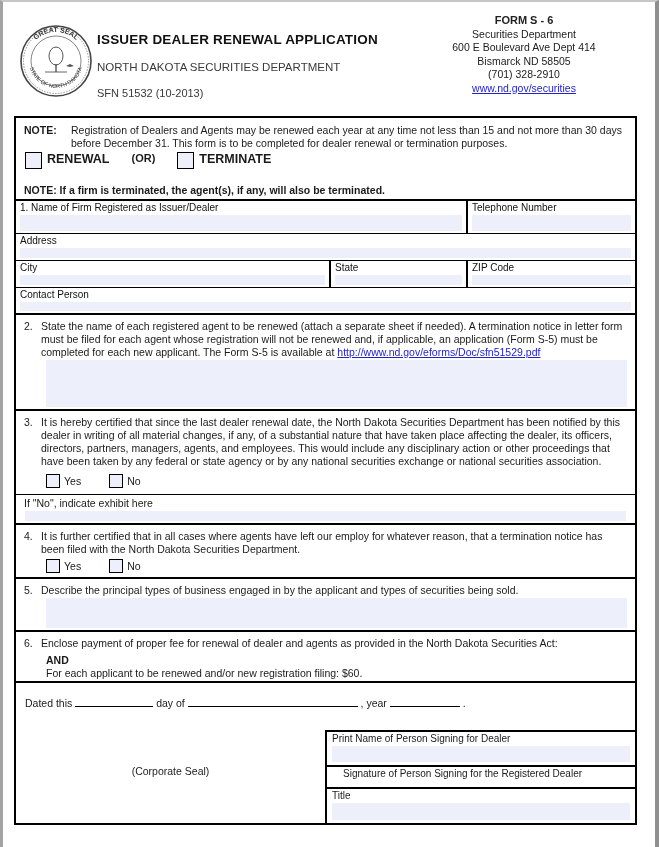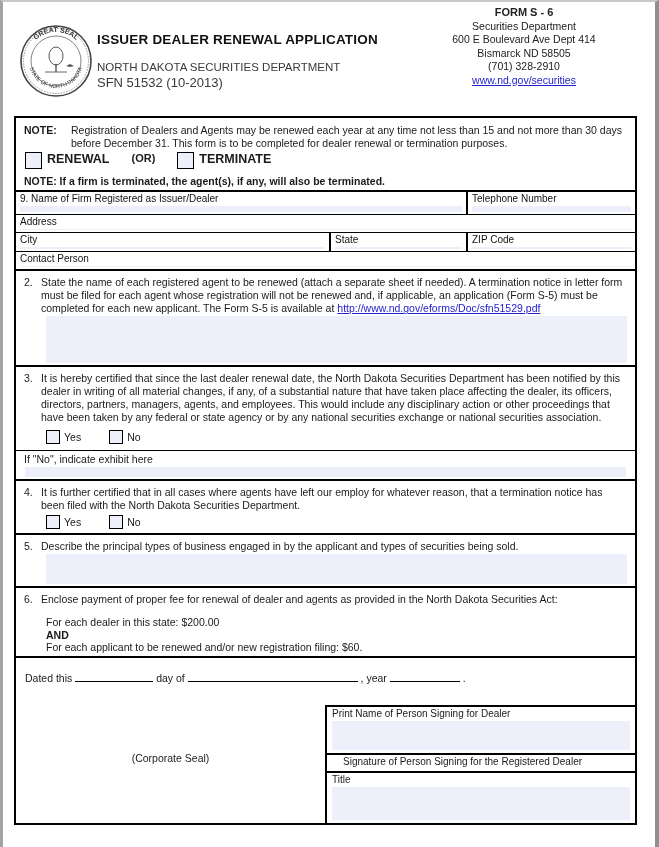--- a/index.html
+++ b/index.html
@@ -8,22 +8,22 @@
   .page {
     position:relative; width:659px; height:847px; background:#ffffff; overflow:hidden;
     border-top:2px solid #c7c7c7; border-left:3px solid #a3a3a3; border-right:4px solid #8f8f8f;
   }
   
   .header { position:relative; height:102px; }
   .seal { position:absolute; left:16px; top:22px; }
   .title-block { position:absolute; left:94px; top:30px; }
   .form-title { font-size:13.5px; font-weight:bold; letter-spacing:.2px; color:#111; }
   .form-subtitle { font-size:11.5px; color:#3a3a3a; margin-top:14px; }
-  .form-number { font-size:13px; color:#3a3a3a; margin-top:2px; }
-  .dept-block { position:absolute; right:26px; top:4px; width:210px; text-align:center; font-size:10.5px; line-height:13.5px; color:#222; }
+  .form-number { font-size:11px; color:#3a3a3a; margin-top:14px; }
+  .dept-block { position:absolute; right:26px; top:12px; width:210px; text-align:center; font-size:10.5px; line-height:13.5px; color:#222; }
   .dept-block .form-name { font-weight:bold; font-size:11px; }
   a.site-link { color:var(--link); text-decoration:underline; }
   
   .main-box { margin:12px 18px 0 11px; height:709px; border:2px solid #000; background:#fff; display:flex; flex-direction:column; }
   .b1 { border-bottom:1px solid #000; }
   .b2 { border-bottom:2px solid #000; }
   .note-row { display:flex; padding:6px 10px 2px 8px; font-size:10.5px; line-height:13px; }
   .note-label { font-weight:bold; width:47px; flex:none; }
   .cb-row { display:flex; align-items:flex-start; height:30px; padding-left:9px; }
   .cb { width:17px; height:17px; border:1px solid #000; background:var(--fill); flex:none; }
@@ -53,23 +53,23 @@
   .bottom { flex:1; display:flex; flex-direction:column; }
   .dated-line { padding:13px 0 0 9px; font-size:10.5px; height:36px; white-space:nowrap; }
   .blank { display:inline-block; border-bottom:1px solid #000; height:11px; vertical-align:baseline; }
   .w78 { width:78px; } .w170 { width:170px; } .w70 { width:70px; }
   .sig-row { flex:1; display:flex; }
   .seal-area { flex:1; display:flex; align-items:center; justify-content:center; font-size:10.5px; color:#222;text-align:right; }
   .sig-col { width:310px; display:flex; flex-direction:column; margin-top:11px; }
   .sig-box { border-left:2px solid #000; border-top:2px solid #000; padding:1px 5px 3px 5px; display:flex; flex-direction:column; }
   .sig-box .lbl { font-size:10px; line-height:12px; }
   .sig-box .ffill { margin:1px 0 0 0; }
-  .box-print { height:48px; }
+  .box-print { height:35px; }
   .box-sign  { flex:1;padding-left:16px; }
-  .box-title { height:52px; }
+  .box-title { height:36px; }
 </style>
 </head>
 <body>
 
 <div class="page">
 
   <div class="header">
     <div class="seal">
       <svg width="74" height="74" viewBox="0 0 74 74">
         <circle cx="37" cy="37" r="35" fill="none" stroke="#444" stroke-width="1.6"></circle>
@@ -118,21 +118,21 @@
       <span class="cb-lg-label">RENEWAL</span>
       <span class="or-label">(OR)</span>
       <span class="cb"></span>
       <span class="cb-lg-label">TERMINATE</span>
     </div>
 
     <div class="note2-row b2">NOTE:  If a firm is terminated, the agent(s), if any, will also be terminated.</div>
 
     <div class="frow b1 h33">
       <div class="fcell" style="flex:0 0 450px">
-        <span class="lbl">9.  Name of Firm Registered as Issuer/Dealer</span>
+        <span class="lbl">1.  Name of Firm Registered as Issuer/Dealer</span>
         <span class="ffill"></span>
       </div>
       <div class="fcell divL">
         <span class="lbl">Telephone Number</span>
         <span class="ffill"></span>
       </div>
     </div>
 
     <div class="frow b1 h27">
       <div class="fcell">
@@ -209,21 +209,20 @@
       </div>
       <div class="area-fill" style="height:30px"></div>
     </div>
 
     <div class="b2">
       <div class="item">
         <span class="num">6.</span>
         <span class="txt">Enclose payment of proper fee for renewal of dealer and agents as provided in the North Dakota Securities Act:</span>
       </div>
       <div class="fee-lines">
-        <div class="l1">For each dealer in this state:   $200.00</div>
         <div class="fee-bold">AND</div>
         <div>For each applicant to be renewed and/or new registration filing: $60.</div>
       </div>
     </div>
 
     <div class="bottom">
       <div class="dated-line">
         <span>Dated this</span>
         <span class="blank w78"></span>
         <span>day of</span>

